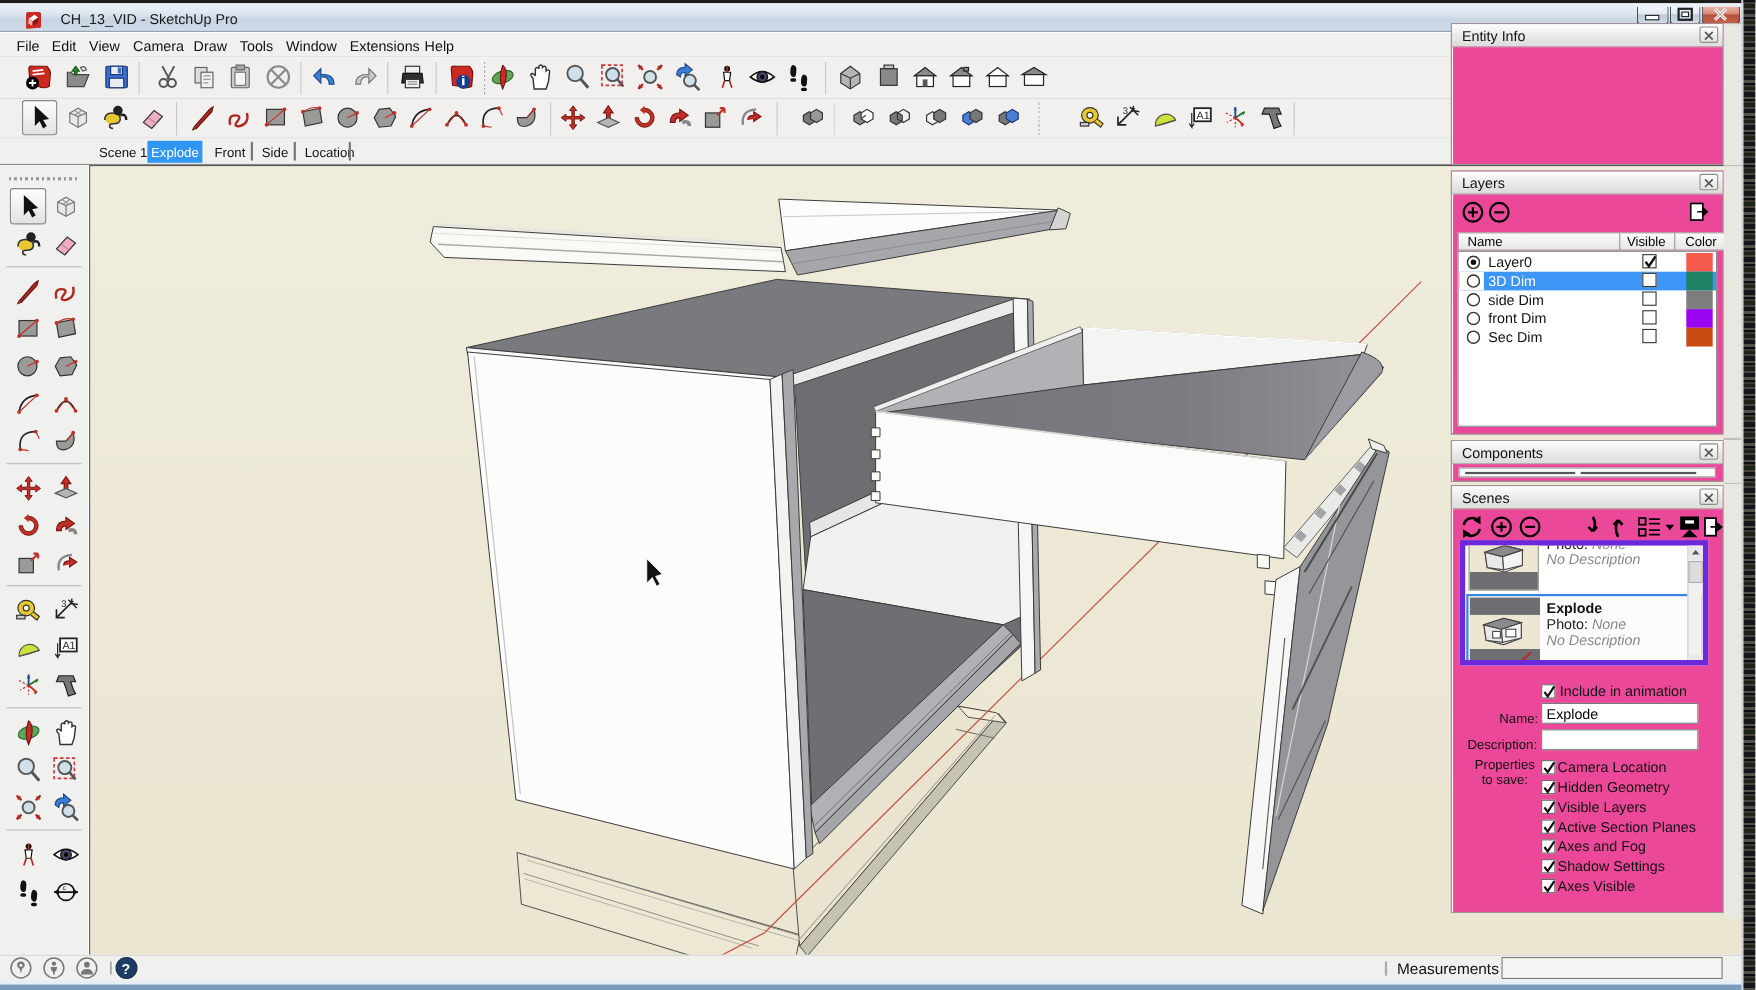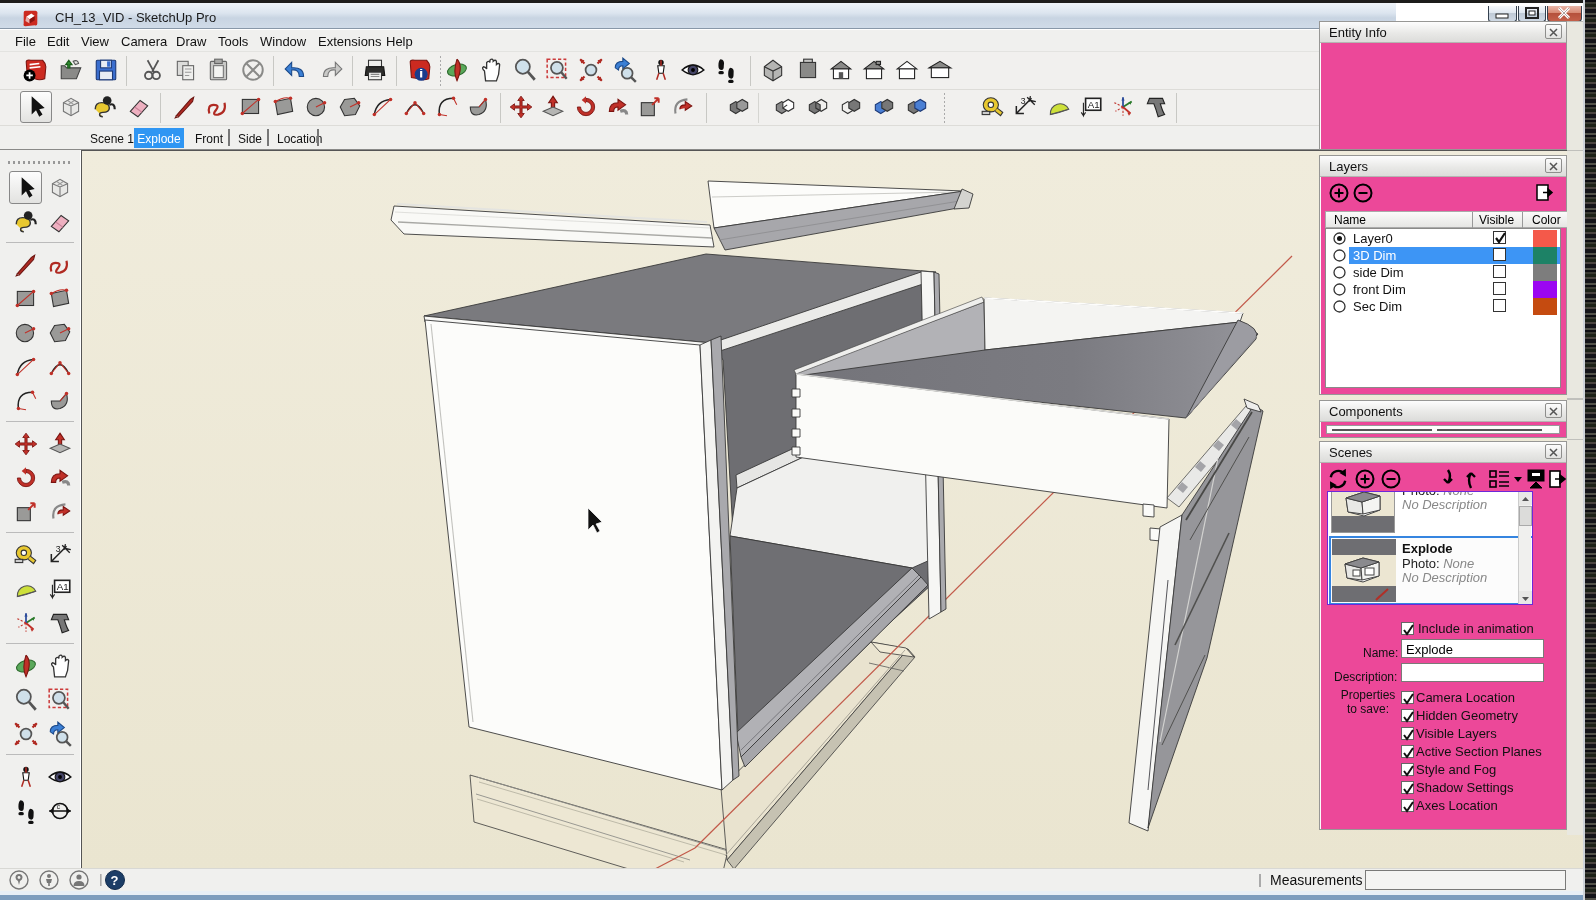--- a/index.html
+++ b/index.html
@@ -1,17 +1,17 @@
 <!DOCTYPE html>
 <html><head><meta charset="utf-8"><style>
 *{margin:0;padding:0;box-sizing:border-box}
 html,body{width:1596px;height:900px;overflow:hidden;font-family:"Liberation Sans",sans-serif;background:#fff;position:relative}
 .abs{position:absolute}
 #topedge{left:0;top:0;width:1596px;height:3px;background:#1d1d1b}
-#titlebar{left:0;top:3px;width:1396px;height:26px;background:linear-gradient(#eef3f8,#dce5ef 40%,#c8d4e2 60%,#d0dbe8);border-bottom:1px solid #8897a8}
+#titlebar{left:0;top:3px;width:1585px;height:26px;background:linear-gradient(#eef3f8,#dce5ef 40%,#c8d4e2 60%,#d0dbe8);border-bottom:1px solid #8897a8}
 #title-logo{left:22px;top:7px;width:17px;height:17px}
 #title-text{left:55px;top:7px;font-size:13px;color:#1a1a1a}
 .winbtn{top:3px;height:16px;border:1px solid #35414f;border-top:none;background:linear-gradient(#f5f8fb,#dfe7ef 45%,#bfcad6 50%,#cfd9e4);}
 #btnmin{left:1488px;width:29px;border-radius:0 0 3px 3px}
 #btnmax{left:1518px;width:28px;border-radius:0 0 3px 3px}
 #btncls{left:1547px;width:35px;background:linear-gradient(#e8b6a8,#d88a74 45%,#b5513c 50%,#c4604a);border-radius:0 0 4px 4px}
 #menubar{left:0;top:30px;width:1585px;height:22px;background:#f0f0ee;border-bottom:1px solid #e3e3e0}
 .menu{position:absolute;top:4px;font-size:13px;color:#111}
 #toolbar1{left:0;top:52px;width:1585px;height:38px;background:#f1f0ee;border-bottom:1px solid #dddcd8}
 #toolbar2{left:0;top:90px;width:1585px;height:36px;background:#f1f0ee;border-bottom:1px solid #dddcd8}
@@ -918,21 +918,21 @@
   <g>
         <rect x="200" y="2" width="16" height="11" fill="#000"></rect>
         <rect x="204" y="5" width="8" height="3" fill="#fff" stroke="none"></rect>
         <path d="M202 20 L208 14 L214 20 Z" fill="#000"></path>
       </g>
   <g stroke-width="1.6">
         <rect x="222" y="3" width="10" height="16" fill="#fff"></rect>
         <path d="M227 11 H236 M232 7 L237 11 L232 15 Z" fill="#000"></path>
       </g>
  </svg>
- <div style="position:absolute;left:7px;top:49px;width:206px;height:114px;background:#fff;border:1px solid #6d28d9;overflow:hidden">
+ <div style="position:absolute;left:7px;top:49px;width:226px;height:114px;background:#fff;border:5px solid #6d28d9;overflow:hidden">
   <div style="position:absolute;left:3px;top:-11px;width:64px;height:52px;background:#ece6d2;border:1px solid #999;overflow:hidden">
    <svg width="64" height="52">
           <rect x="0" y="34" width="64" height="18" fill="#6e6e72"></rect>
           <g transform="translate(14,8)" stroke="#444" fill="#fdfdfc" stroke-width="1">
             <polygon points="0,8 18,2 34,6 34,20 18,26 2,22"></polygon>
             <polygon points="0,8 16,12 17,24 2,22" fill="#e8e8e6"></polygon>
             <polygon points="16,12 34,6 34,20 17,24" fill="#f4f4f2"></polygon>
             <polygon points="0,8 18,2 34,6 16,12" fill="#8a8a8e"></polygon>
           </g>
         </svg>
@@ -990,28 +990,28 @@
         <path d="M2 6 L5 10 L11 1" fill="none" stroke="#111" stroke-width="2"></path>
       </svg></span>
     <span class="lbl" style="left:96px;top:284px">Visible Layers</span>
  <span class="pcb" style="left:81px;top:303px"><svg width="13" height="13">
         <path d="M2 6 L5 10 L11 1" fill="none" stroke="#111" stroke-width="2"></path>
       </svg></span>
     <span class="lbl" style="left:96px;top:302px">Active Section Planes</span>
  <span class="pcb" style="left:81px;top:321px"><svg width="13" height="13">
         <path d="M2 6 L5 10 L11 1" fill="none" stroke="#111" stroke-width="2"></path>
       </svg></span>
-    <span class="lbl" style="left:96px;top:320px">Style and Fog</span>
+    <span class="lbl" style="left:96px;top:320px">Axes and Fog</span>
  <span class="pcb" style="left:81px;top:339px"><svg width="13" height="13">
         <path d="M2 6 L5 10 L11 1" fill="none" stroke="#111" stroke-width="2"></path>
       </svg></span>
     <span class="lbl" style="left:96px;top:338px">Shadow Settings</span>
  <span class="pcb" style="left:81px;top:357px"><svg width="13" height="13">
         <path d="M2 6 L5 10 L11 1" fill="none" stroke="#111" stroke-width="2"></path>
       </svg></span>
-    <span class="lbl" style="left:96px;top:356px">Axes Location</span>
+    <span class="lbl" style="left:96px;top:356px">Axes Visible</span>
 </div>
 <div class="abs" style="left:1567px;top:21px;width:16px;height:814px;background:#e9e8e0;border-top:1px solid #b8b8b4"></div>
 <div class="abs" style="left:1567px;top:150px;width:16px;height:1px;background:#c0c0bc"></div>
 <div class="abs" style="left:1567px;top:398px;width:16px;height:2px;background:#c0c0bc"></div>
 <div class="abs" style="left:1567px;top:439px;width:16px;height:1px;background:#c0c0bc"></div>
 <div class="abs" style="left:1583px;top:0;width:2px;height:900px;background:#cfd4da"></div>
 <div class="abs" id="noise"></div>
 
 </body></html>

